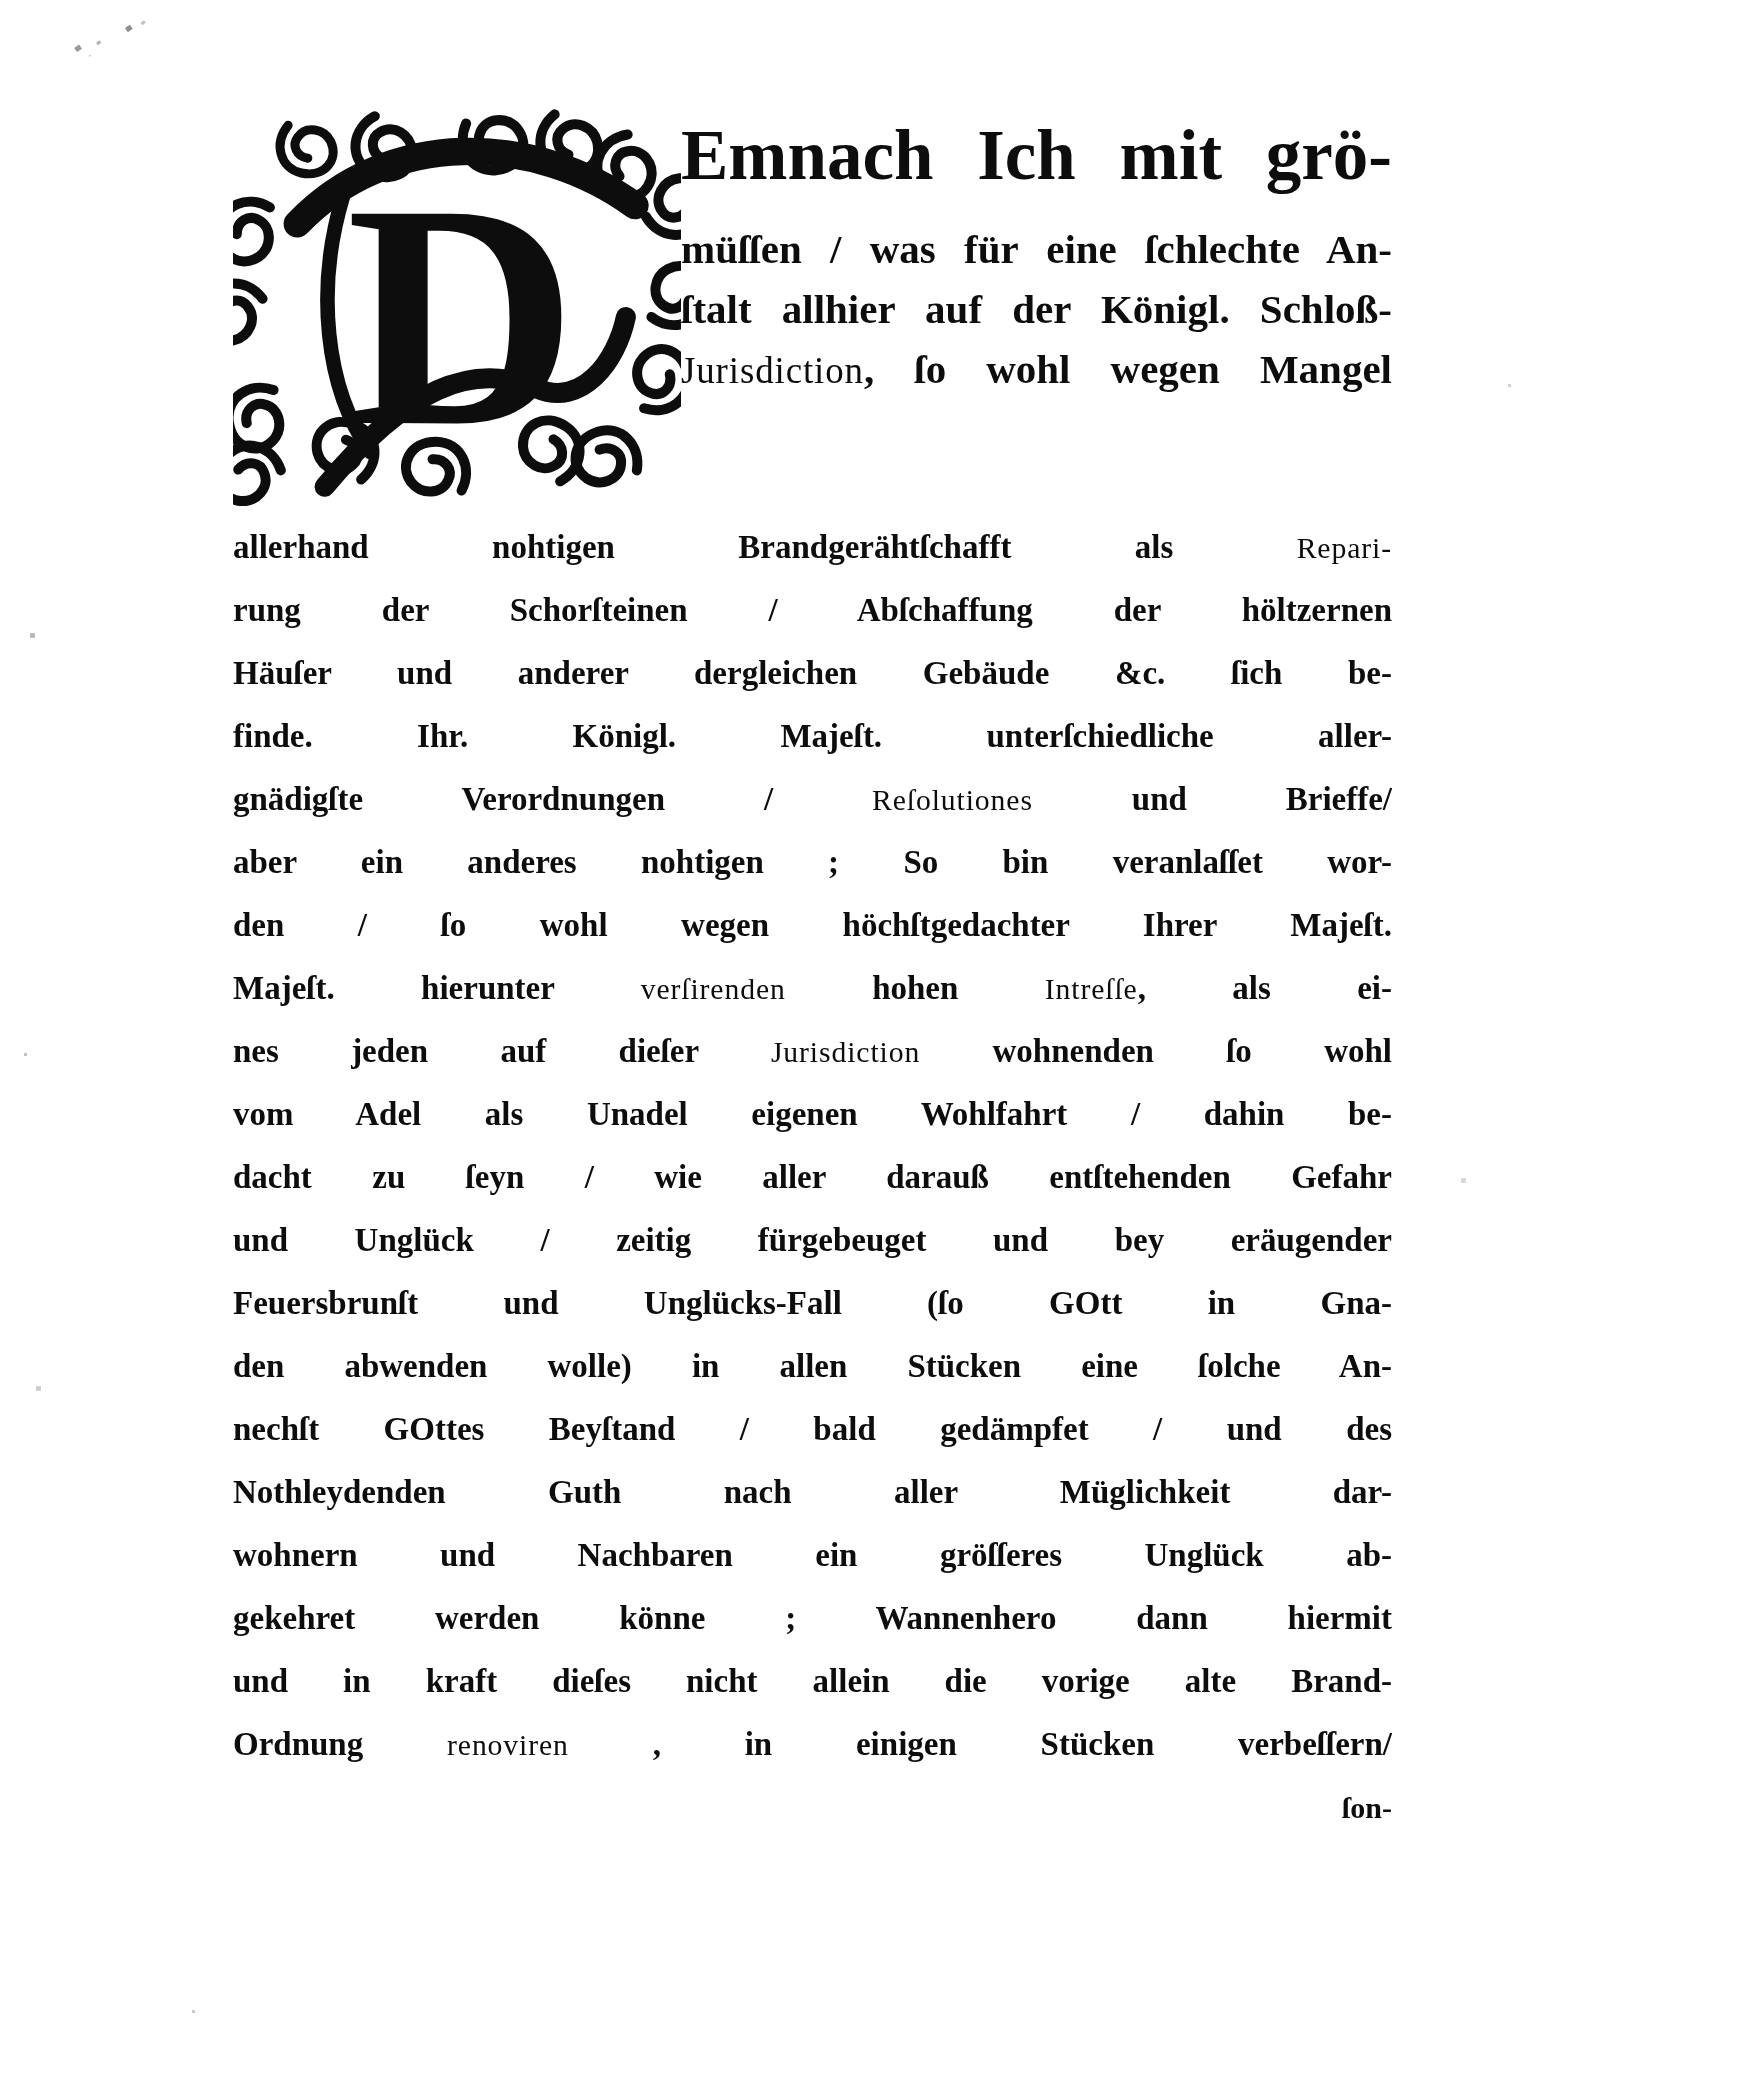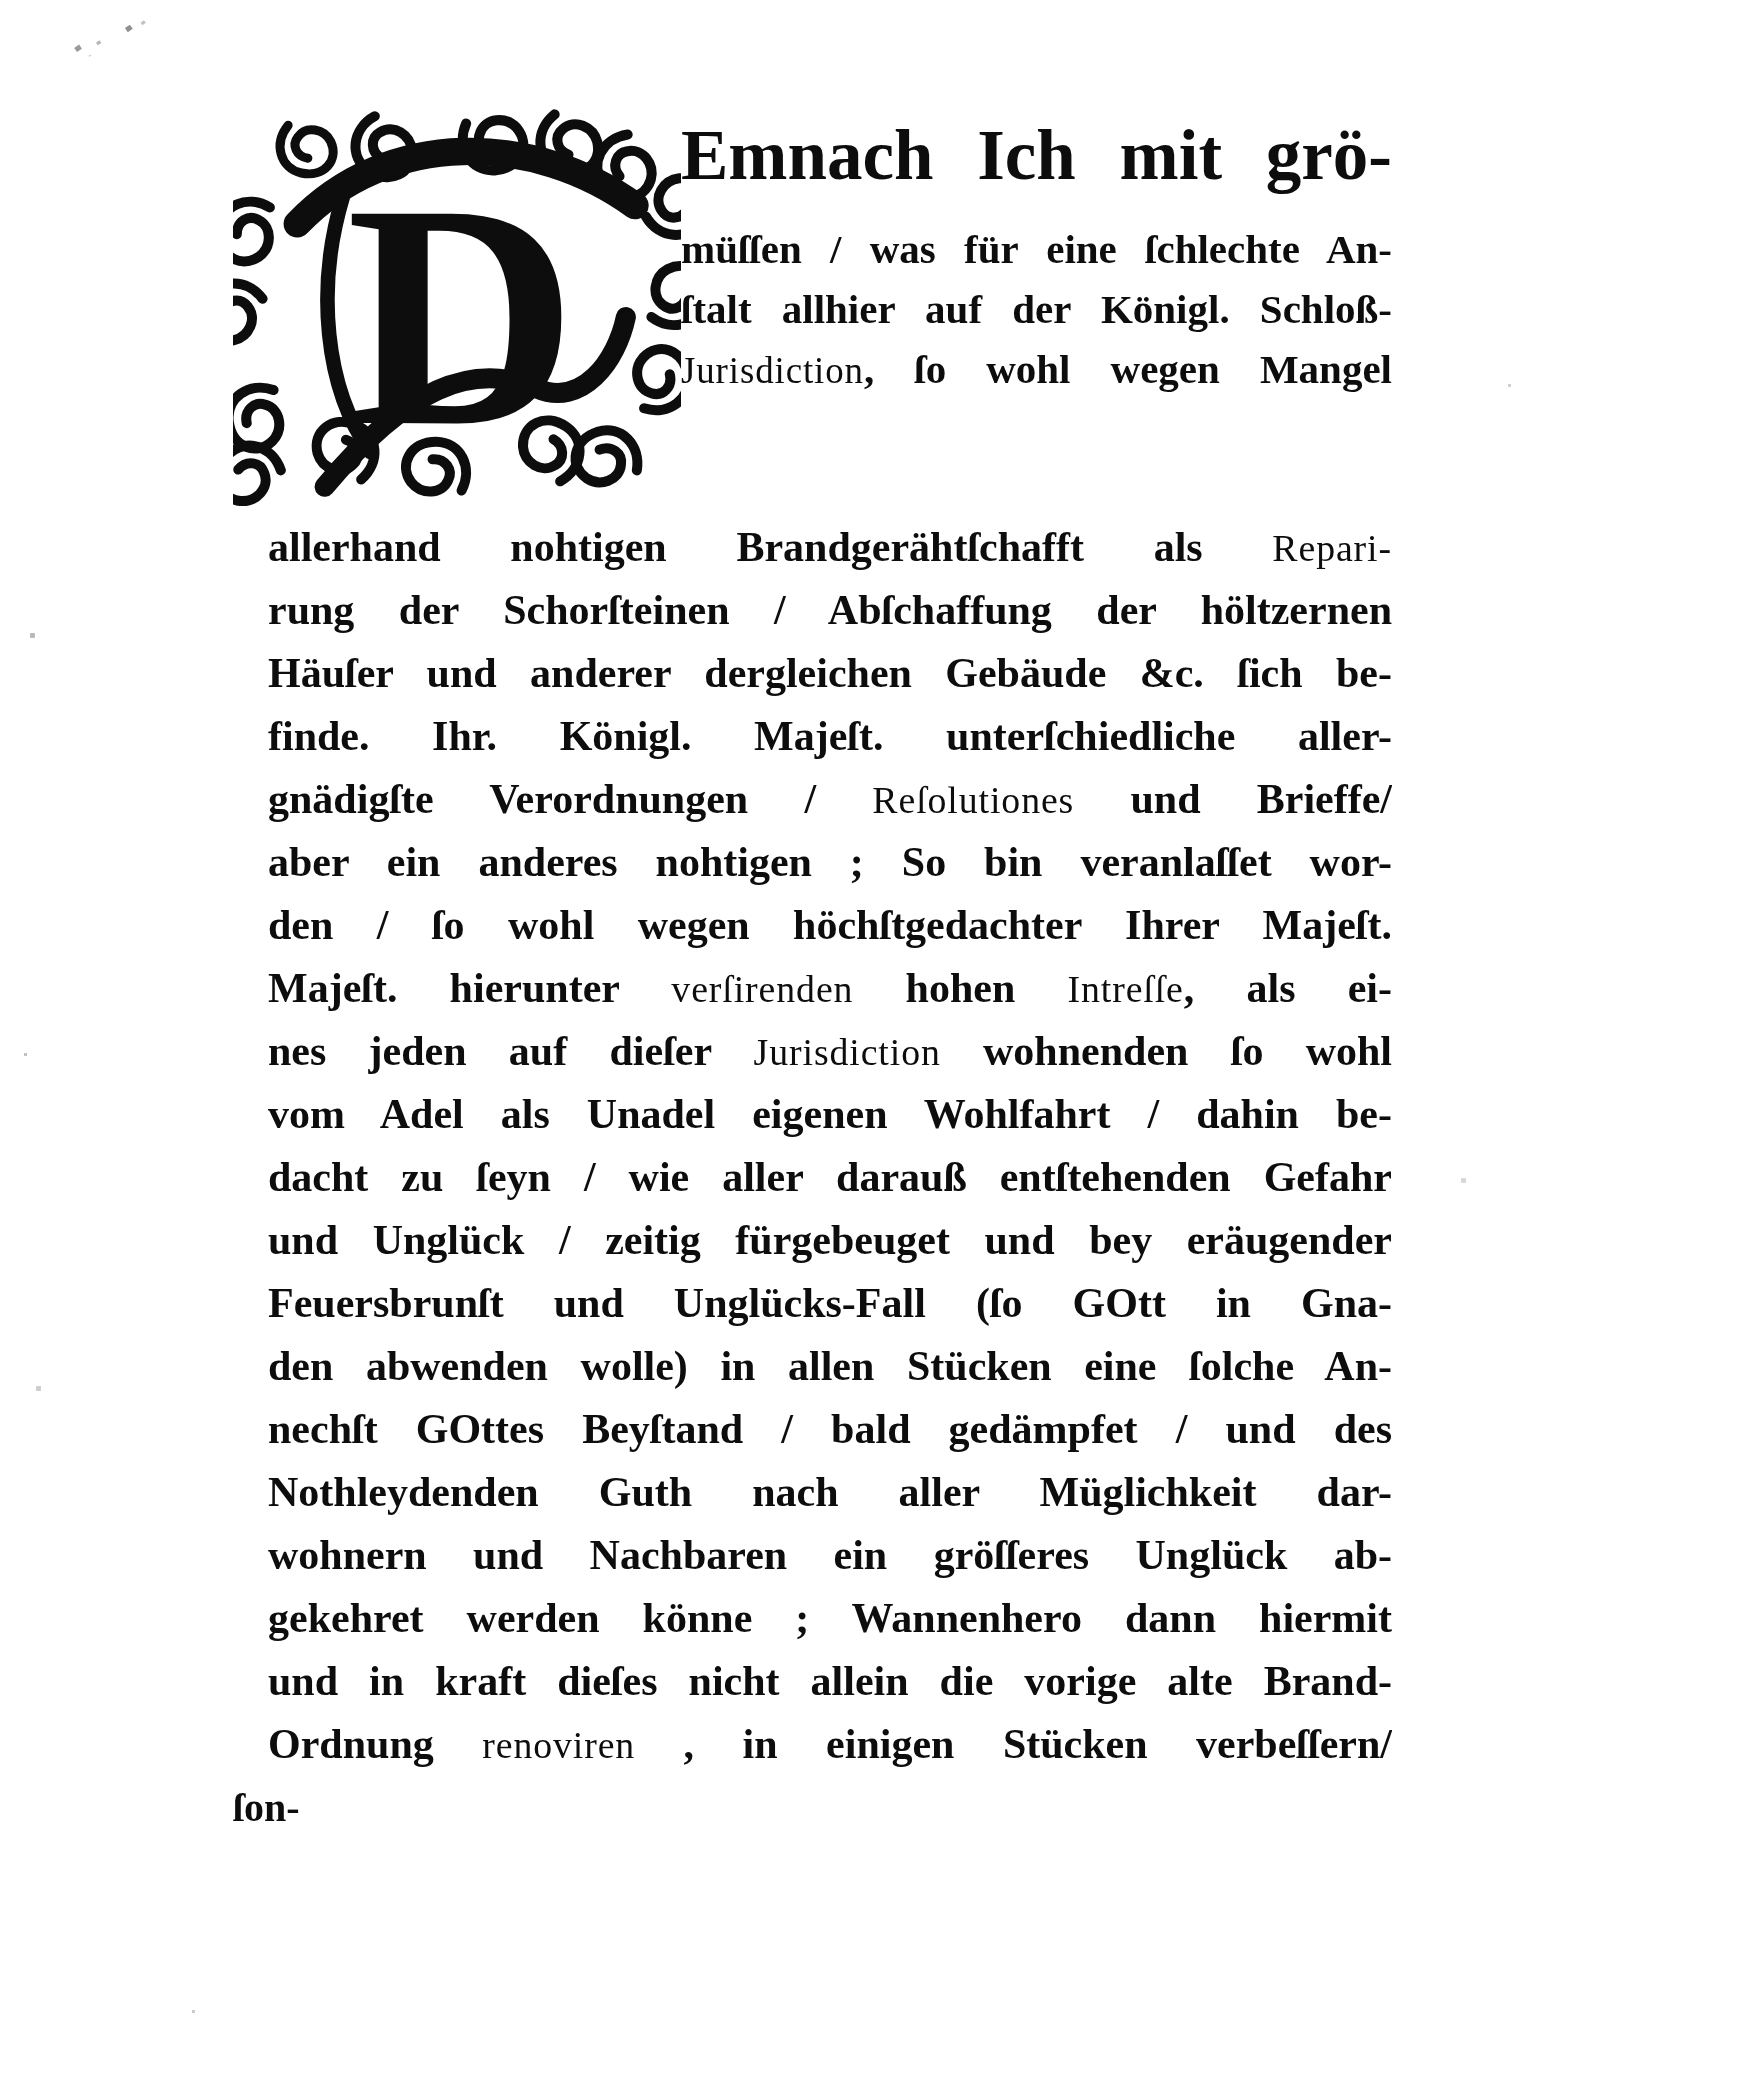--- a/index.html
+++ b/index.html
@@ -56,34 +56,34 @@
   }
   .opening {
     font-size: 41px;
     font-weight: 700;
     height: 60px;
     line-height: 60px;
     text-align: justify;
     text-align-last: justify;
   }
   .bline {
-    font-size: 42px;
+    font-size: 33px;
     font-weight: 700;
     height: 63px;
     line-height: 63px;
     text-align: justify;
     text-align-last: justify;
-    margin-left: 35px;
   }
   .bline.first { clear: left; }
   .catchword-row {
-    font-size: 40px;
+    font-size: 30px;
     font-weight: 700;
     height: 63px;
     line-height: 63px;
+    text-align: right;
   }
   .antiqua {
     font-weight: 400;
     font-size: 0.9em;
     letter-spacing: 0.9px;
   }
 </style>
 </head>
 <body>
 

